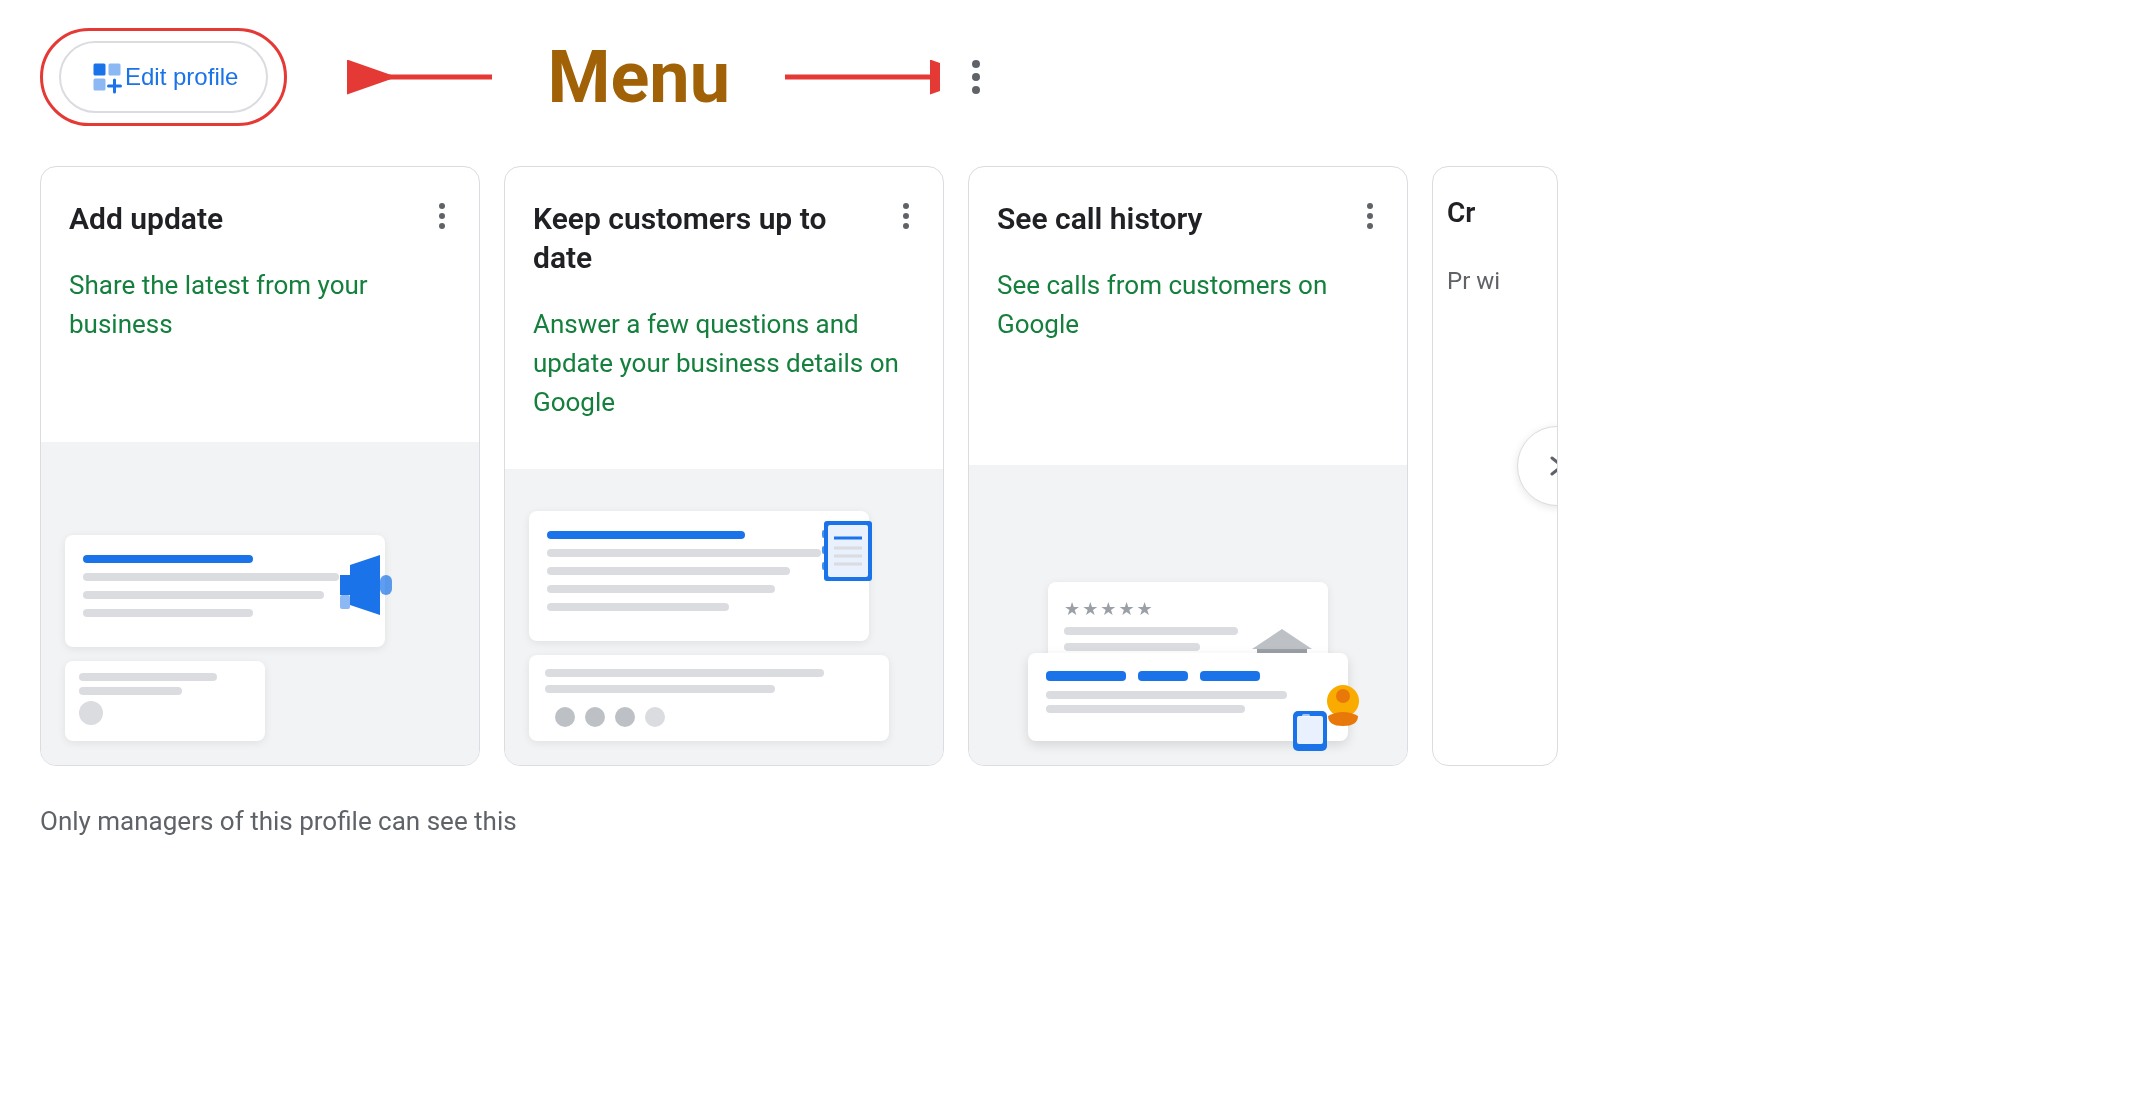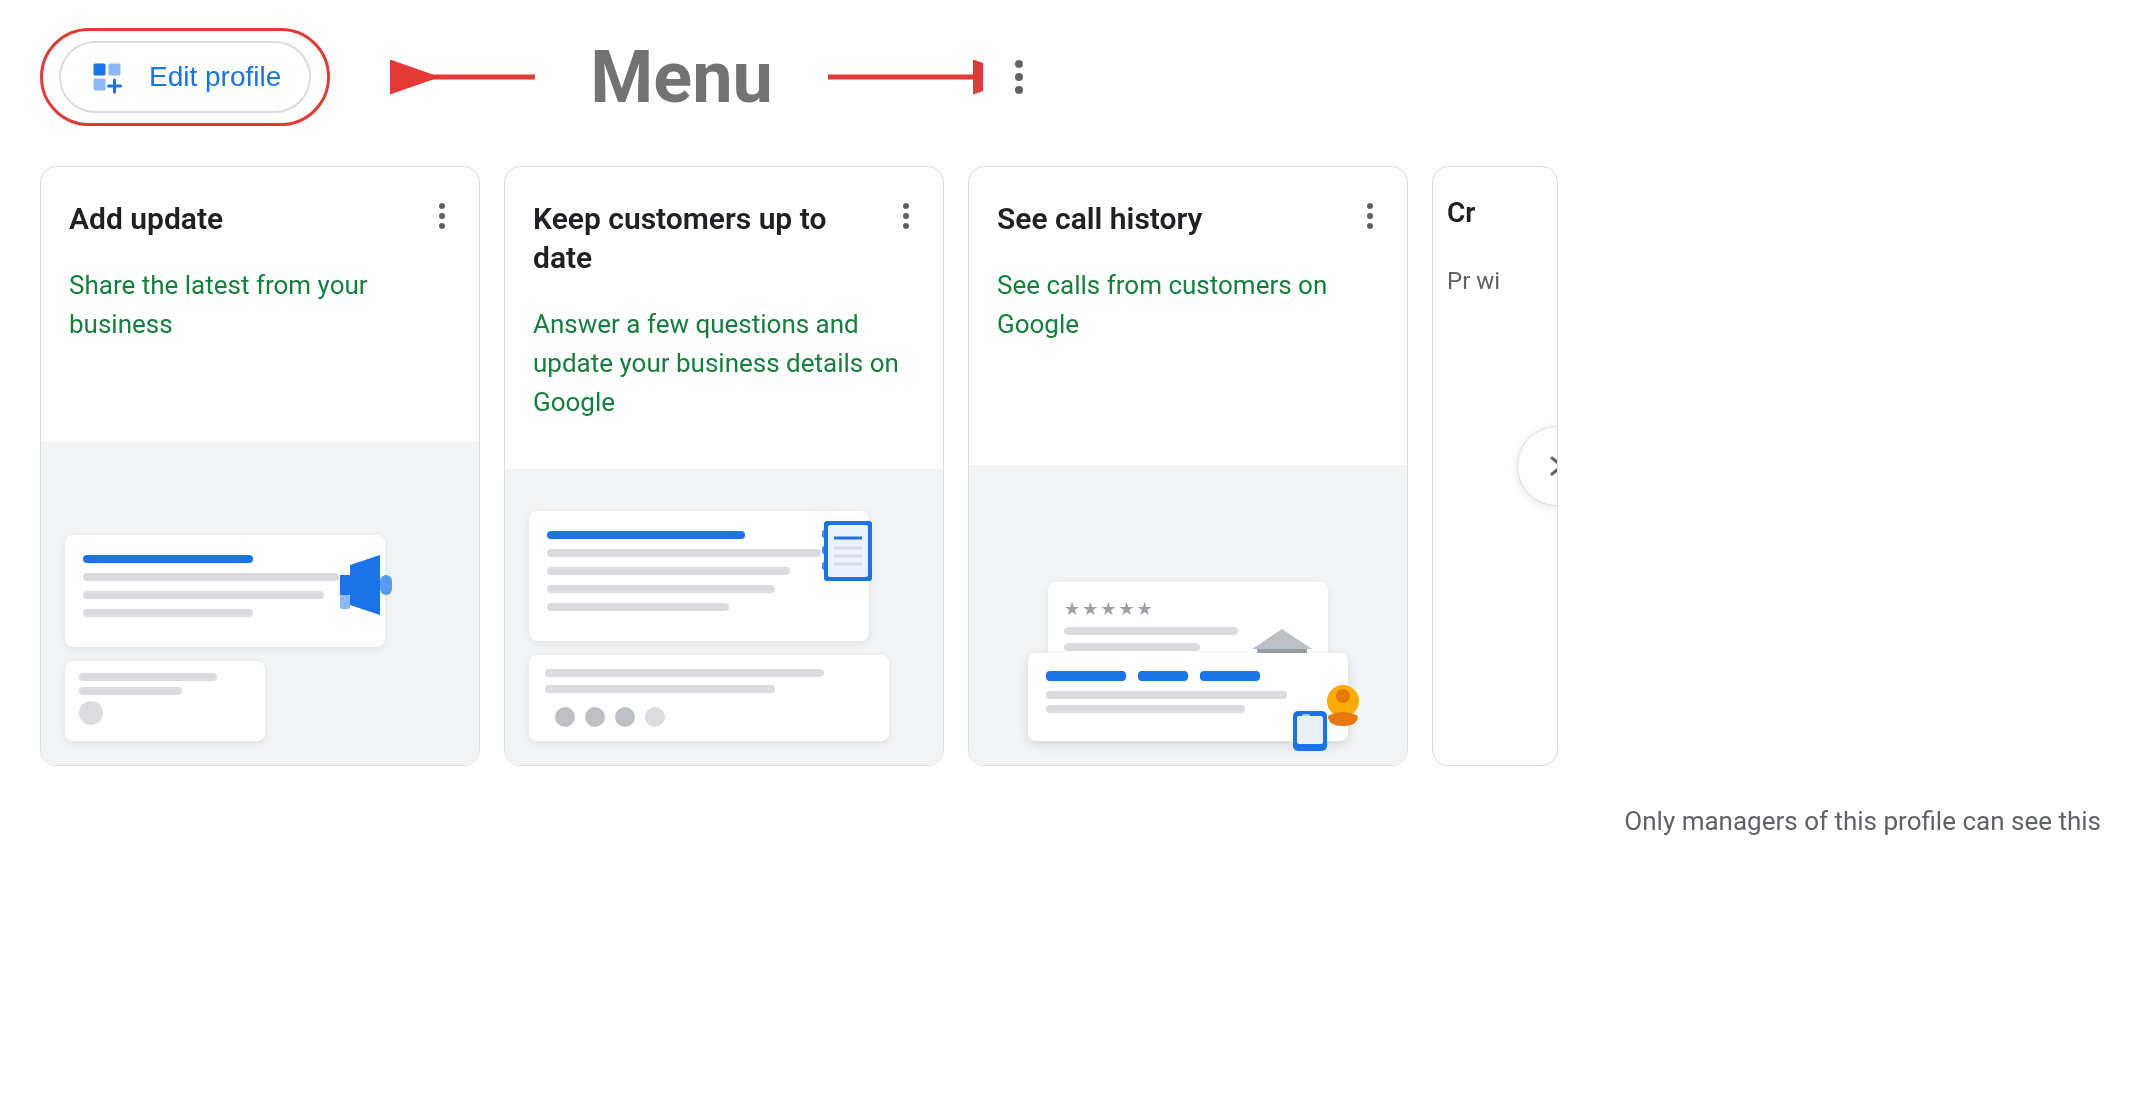--- a/index.html
+++ b/index.html
@@ -26,27 +26,27 @@
       align-items: center;
       gap: 18px;
       border: 3px solid #e53935;
       border-radius: 50px;
       padding: 10px 16px;
     }
 
     .action-btn {
       display: flex;
       align-items: center;
-      gap: 24px;
+      gap: 0;
       background: #fff;
       border: 2px solid #dadce0;
       border-radius: 50px;
       padding: 16px 28px;
       cursor: pointer;
-      font-size: 28px;
+      font-size: 24px;
       font-weight: 500;
       color: #1a73e8;
       white-space: nowrap;
     }
 
     .btn-icon {
       width: 36px;
       height: 36px;
       display: flex;
       align-items: center;
@@ -56,21 +56,21 @@
     
     .arrow-left {
       margin-left: 30px;
       display: flex;
       align-items: center;
     }
 
     .menu-label {
       font-size: 72px;
       font-weight: 700;
-      color: #737373;
+      color: #a16207;
       margin: 0 30px;
     }
 
     .arrow-right {
       display: flex;
       align-items: center;
     }
 
     .menu-dots {
       font-size: 40px;
@@ -354,21 +354,20 @@
       padding: 8px 14px;
       font-size: 24px;
       color: #5f6368;
     }
 
     
     .footer-note {
       padding: 20px 40px;
       font-size: 26px;
       color: #5f6368;
-      text-align: right;
     }
 
     
     .red-arrow {
       width: 160px;
       height: 50px;
     }
   </style>
 </head>
 <body>

